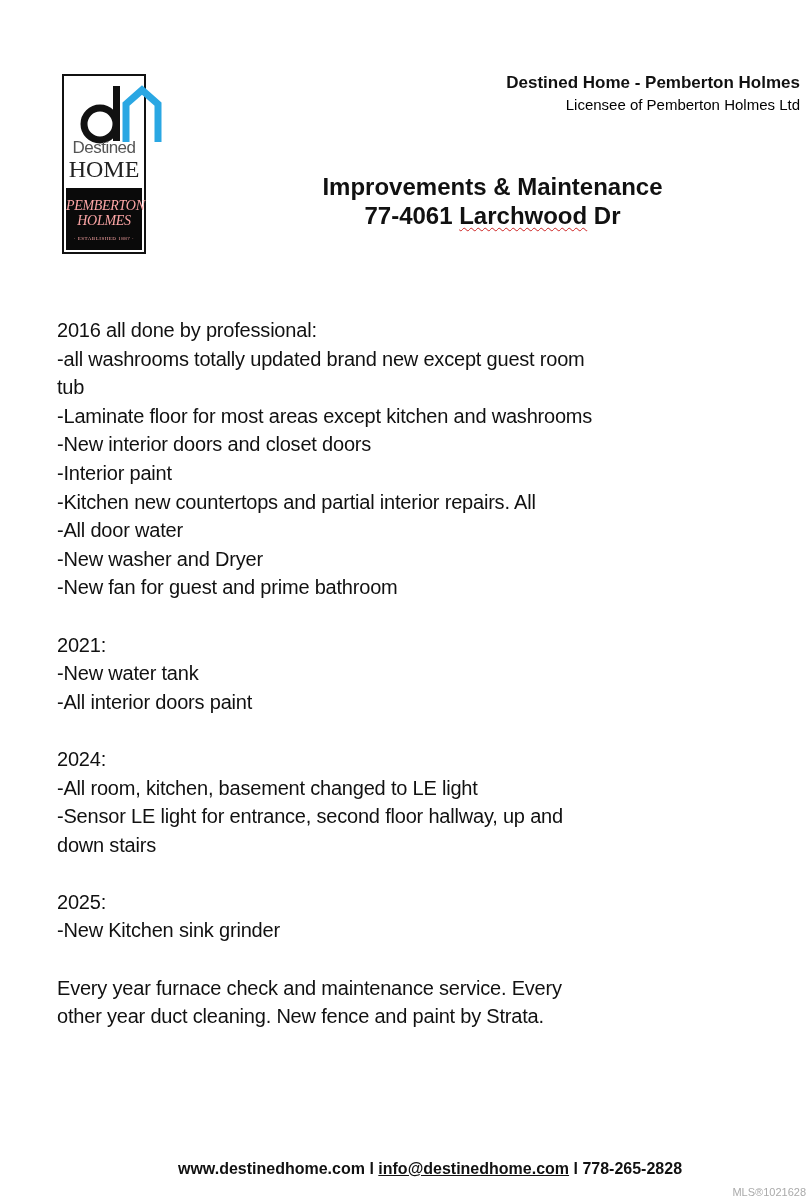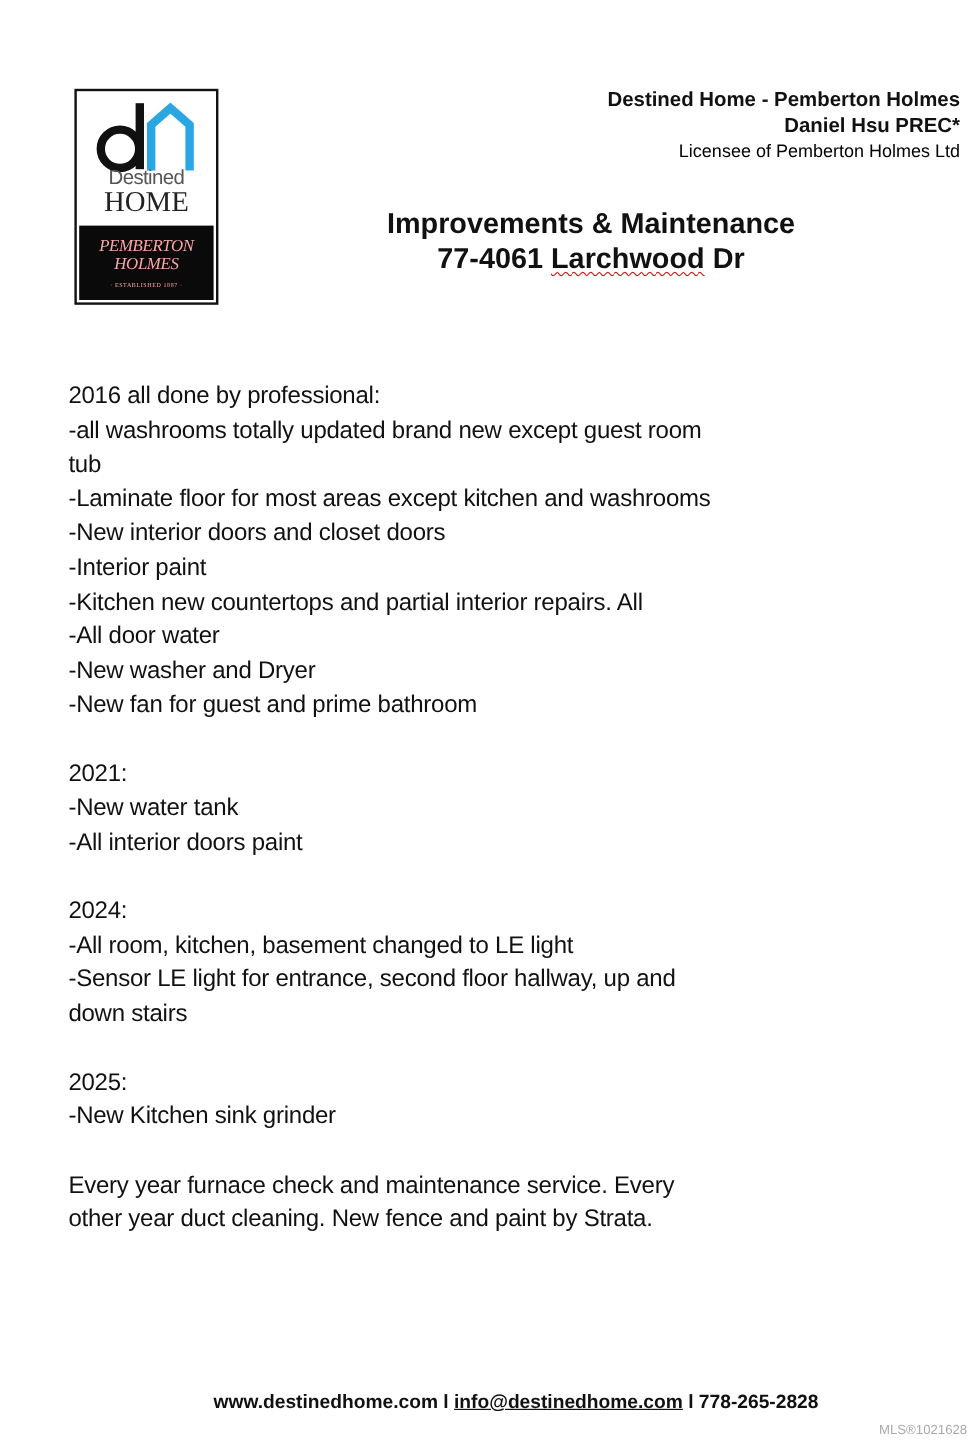--- a/index.html
+++ b/index.html
@@ -1,17 +1,17 @@
 <!DOCTYPE html>
 <html><head>
 <meta charset="utf-8">
 <style>
   html, body { margin:0; padding:0; background:#ffffff; }
   body { width:810px; height:1200px; position:relative; overflow:hidden; font-family:"Liberation Sans", sans-serif; color:#111; }
-  .logo { position:absolute; left:62px; top:74px; width:120px; height:180px; border:2px solid #111; box-sizing:border-box; background:#fff; }
+  .logo { position:absolute; left:62px; top:74px; width:84px; height:180px; border:2px solid #111; box-sizing:border-box; background:#fff; }
   .logo-top { position:absolute; left:4px; top:4px; right:4px; height:104px; background:#fff; }
   .logo-dh { position:absolute; left:8px; top:4px; width:86px; height:60px; }
   .logo-destined { position:absolute; left:0; right:0; top:58px; text-align:center; font-size:17px; color:#555; font-family:"Liberation Sans", sans-serif; letter-spacing:-0.5px; }
   .logo-home { position:absolute; left:0; right:0; top:76px; text-align:center; font-size:24px; color:#222; font-family:"Liberation Serif", serif; letter-spacing:0px; }
   .logo-bottom { position:absolute; left:2px; right:2px; top:112px; bottom:2px; background:#0a0a0a; color:#fca5a5; text-align:center; }
   .logo-pem { font-family:"Liberation Serif", serif; font-style:italic; font-size:14px; line-height:15px; margin-top:10px; letter-spacing:-0.3px; }
   .logo-est { font-family:"Liberation Serif", serif; font-size:5px; letter-spacing:0.5px; margin-top:8px; }
 
   .agent { position:absolute; right:10px; top:72px; text-align:right; }
   .agent .l1 { font-weight:bold; font-size:17px; line-height:22px; }
@@ -48,21 +48,20 @@
     <div class="logo-pem">
       <div>PEMBERTON</div>
       <div>HOLMES</div>
     </div>
     <div class="logo-est">· ESTABLISHED 1887 ·</div>
   </div>
 </div>
 
 <div class="agent">
   <div class="l1">Destined Home -  Pemberton Holmes</div>
-  <div class="l2">Daniel Hsu PREC*</div>
   <div class="l3">Licensee of Pemberton Holmes Ltd</div>
 </div>
 
 <div class="title">
   <div>Improvements &amp; Maintenance</div>
   <div><span>77-4061 </span><span class="squiggle">Larchwood</span><span> Dr</span></div>
 </div>
 
 <div class="body" id="body-lines">
     <div class="line">2016 all done by professional:</div>

